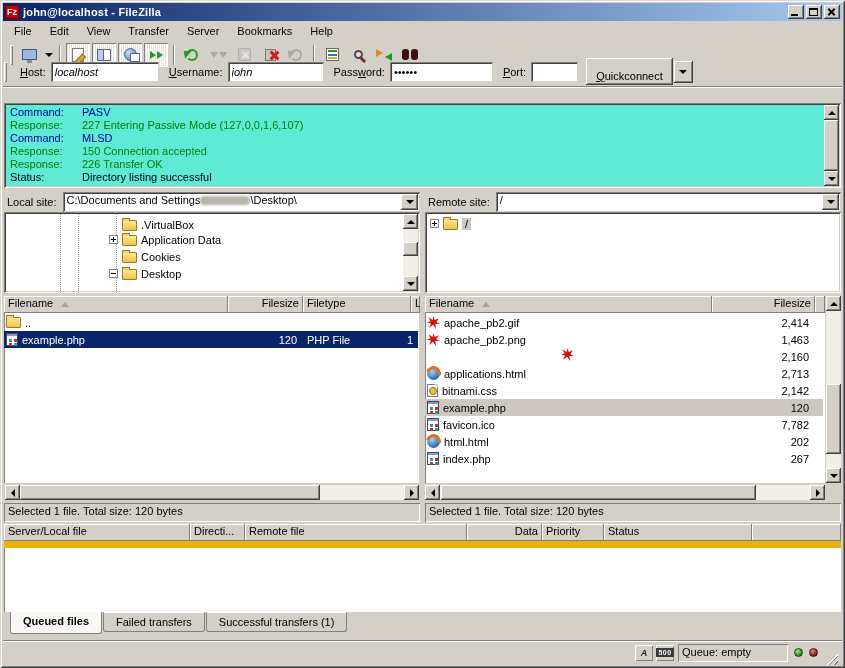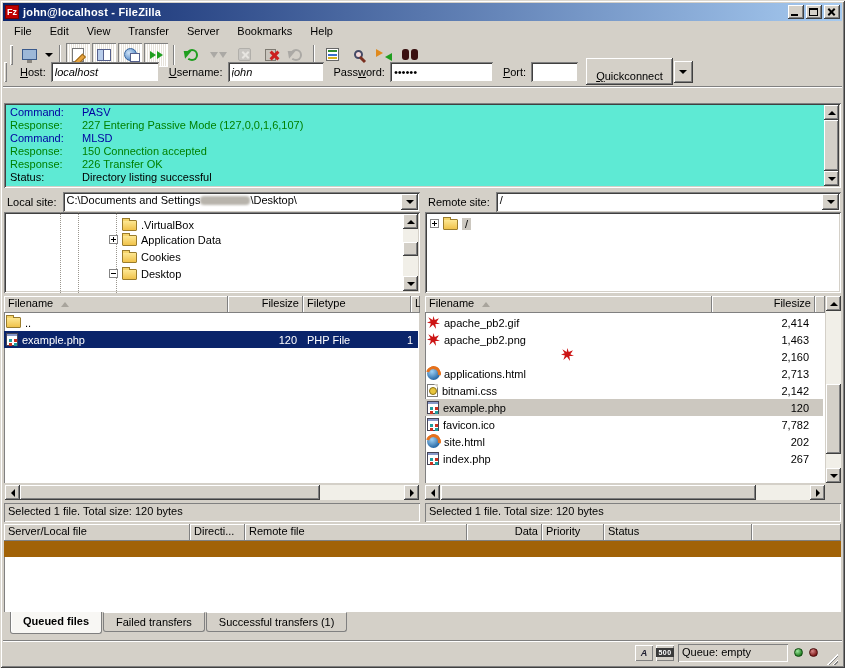--- a/index.html
+++ b/index.html
@@ -137,21 +137,21 @@
   .icon-php { width:12px; height:13px; background:#fff; border:1px solid #445; position:relative; }
   .icon-php::before { content:""; position:absolute; left:0; top:0; right:0; height:2px; background:#8898c8; }
   .icon-php::after { content:""; position:absolute; left:2px; top:5px; width:3px; height:3px; background:#1f9e9e; box-shadow:5px 0 0 #cc3020, 0 4px 0 #cc3020, 5px 4px 0 #1f9e9e; }
 
   .status-box { position:absolute; height:19px; background:#d4d0c8; padding:2px 4px 0 4px; white-space:nowrap;
     box-shadow: inset 1px 1px 0 #808080, inset -1px -1px 0 #ffffff; }
 
   
   #queue-panel { left:4px; top:524px; width:837px; height:88px; background:#fff;
     box-shadow: inset 1px 1px 0 #808080, inset -1px -1px 0 #fff; }
-  #queue-header { position:absolute; left:0; top:0; width:837px; height:33px; background:#a16207;padding-left:8px; }
+  #queue-header { position:absolute; left:0; top:0; width:837px; height:24px; background:#eab308;padding-left:8px; }
 
   
   #tabs { left:4px; top:612px; width:837px; height:24px; display:flex; align-items:flex-start; padding-left:6px; }
   .tab { height:20px; padding:3px 12px 0 12px; background:#d4d0c8; border:1px solid #808080; border-top:1px solid #fff; border-radius:0 0 3px 3px; margin-right:1px; white-space:nowrap; }
   .tab.active { background:#f8f7f4; font-weight:bold; height:22px; border-top:none; box-shadow:1px 0 0 #fff inset; }
 
   
   #statusbar { left:3px; top:640px; width:839px; height:25px; display:flex; align-items:center; justify-content:flex-end; padding-right:4px;
     box-shadow: inset 0 1px 0 #808080, inset 0 2px 0 #fff; }
   .sb-icon { width:18px; height:16px; margin-left:3px; display:flex; align-items:center; justify-content:center;
@@ -479,21 +479,21 @@
         <div class="file-row" style="top: 103px; width: 398px;">
           <div class="cell" style="width: 287px;">
             <span class="ficon icon-php"></span>
             <span>favicon.ico</span>
           </div>
           <div class="cell cell-right" style="width: 103px;">7,782</div>
         </div>
         <div class="file-row" style="top: 120px; width: 398px;">
           <div class="cell" style="width: 287px;">
             <span class="ficon icon-html"></span>
-            <span>site.html</span>
+            <span>html.html</span>
           </div>
           <div class="cell cell-right" style="width: 103px;">202</div>
         </div>
         <div class="file-row" style="top: 137px; width: 398px;">
           <div class="cell" style="width: 287px;">
             <span class="ficon icon-php"></span>
             <span>index.php</span>
           </div>
           <div class="cell cell-right" style="width: 103px;">267</div>
         </div>

